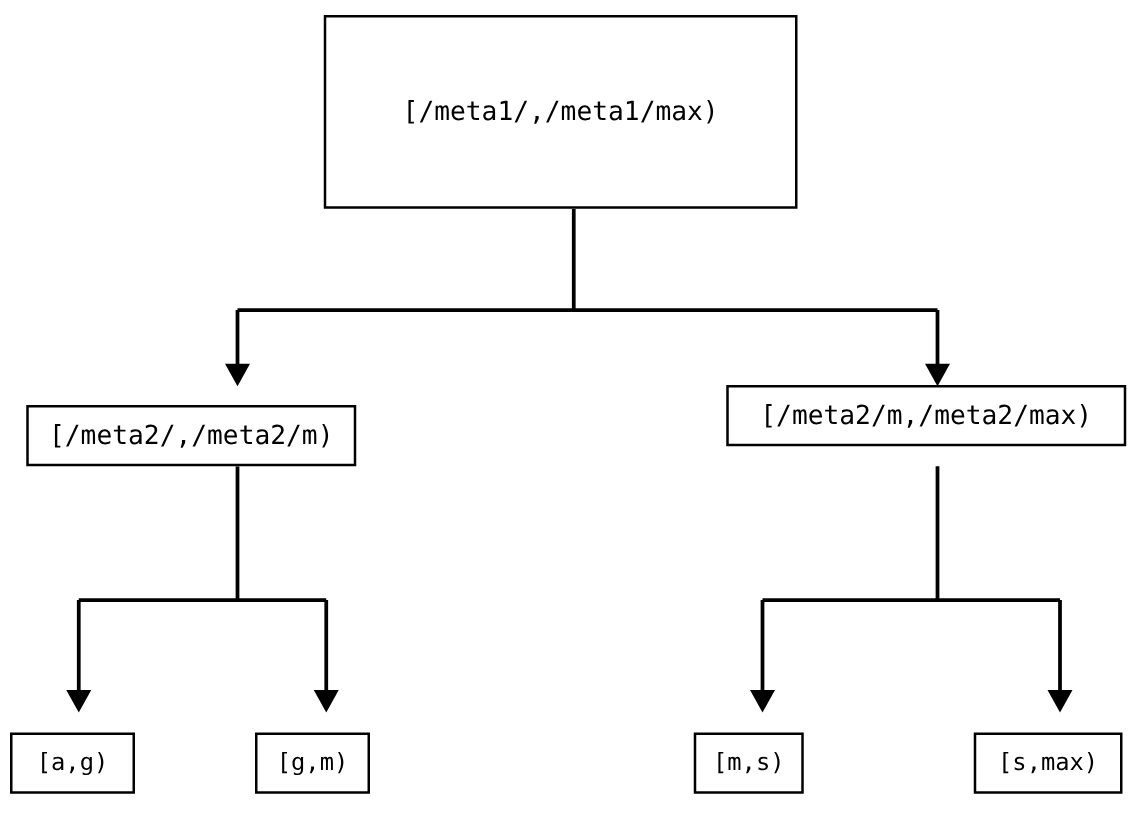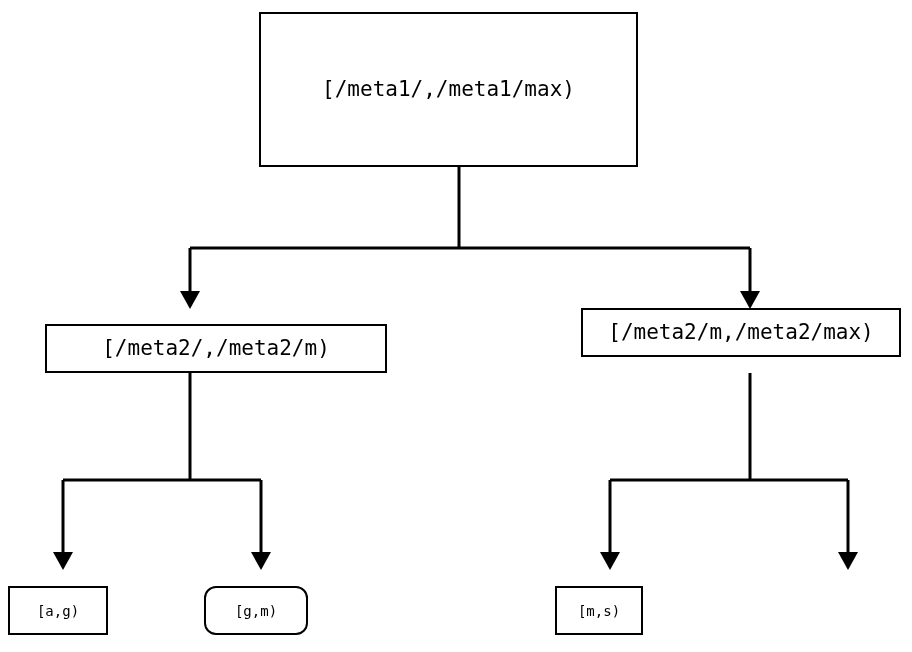--- a/index.html
+++ b/index.html
@@ -39,21 +39,21 @@
     color: #000000;
     white-space: pre;
   }
   .node-label {
     display: block;
     line-height: 1;
     letter-spacing: 0px;
   }
   .node-root   { font-size: 21px; }
   .node-mid    { font-size: 21px; }
-  .node-leaf   { font-size: 14px; }
+  .node-leaf   { font-size: 19px; }
 </style>
 </head>
 <body>
 
 <div id="diagram-root">
 
   <svg id="edge-layer" viewBox="0 0 912 652" xmlns="http://www.w3.org/2000/svg">
 
     <g stroke="#000000" stroke-width="3" fill="none">
       <path d="M 459,167 L 459,248"></path>
@@ -80,34 +80,37 @@
       <path d="M 848,480 L 848,553"></path>
     </g>
     <polygon points="600,552 620,552 610,570" fill="#000000"></polygon>
     <polygon points="838,552 858,552 848,570" fill="#000000"></polygon>
   </svg>
 
   <div class="tree-node node-root" style="left:259px; top:12px; width:379px; height:155px;">
     <span class="node-label">[/meta1/,/meta1/max)</span>
   </div>
 
-  <div class="tree-node node-mid" style="left:21px; top:324px; width:342px; height:49px;margin-left:24px;">
+  <div class="tree-node node-mid" style="left:21px; top:324px; width:264px; height:49px;">
     <span class="node-label">[/meta2/,/meta2/m)</span>
   </div>
 
   <div class="tree-node node-mid" style="left:581px; top:308px; width:320px; height:49px;">
     <span class="node-label">[/meta2/m,/meta2/max)</span>
   </div>
 
   <div class="tree-node node-leaf" style="left:8px; top:586px; width:100px; height:49px;">
     <span class="node-label">[a,g)</span>
   </div>
 
-  <div class="tree-node node-leaf" style="left:204px; top:586px; width:104px; height:49px;border-radius:12px;">
+  <div class="tree-node node-leaf" style="left:204px; top:586px; width:92px; height:49px;">
     <span class="node-label">[g,m)</span>
   </div>
 
   <div class="tree-node node-leaf" style="left:555px; top:586px; width:88px; height:49px;">
     <span class="node-label">[m,s)</span>
   </div>
 
+  <div class="tree-node node-leaf" style="left:779px; top:586px; width:119px; height:49px;">
+    <span class="node-label">[s,max)</span>
+  </div>
 
 </div>
 
 </body></html>

